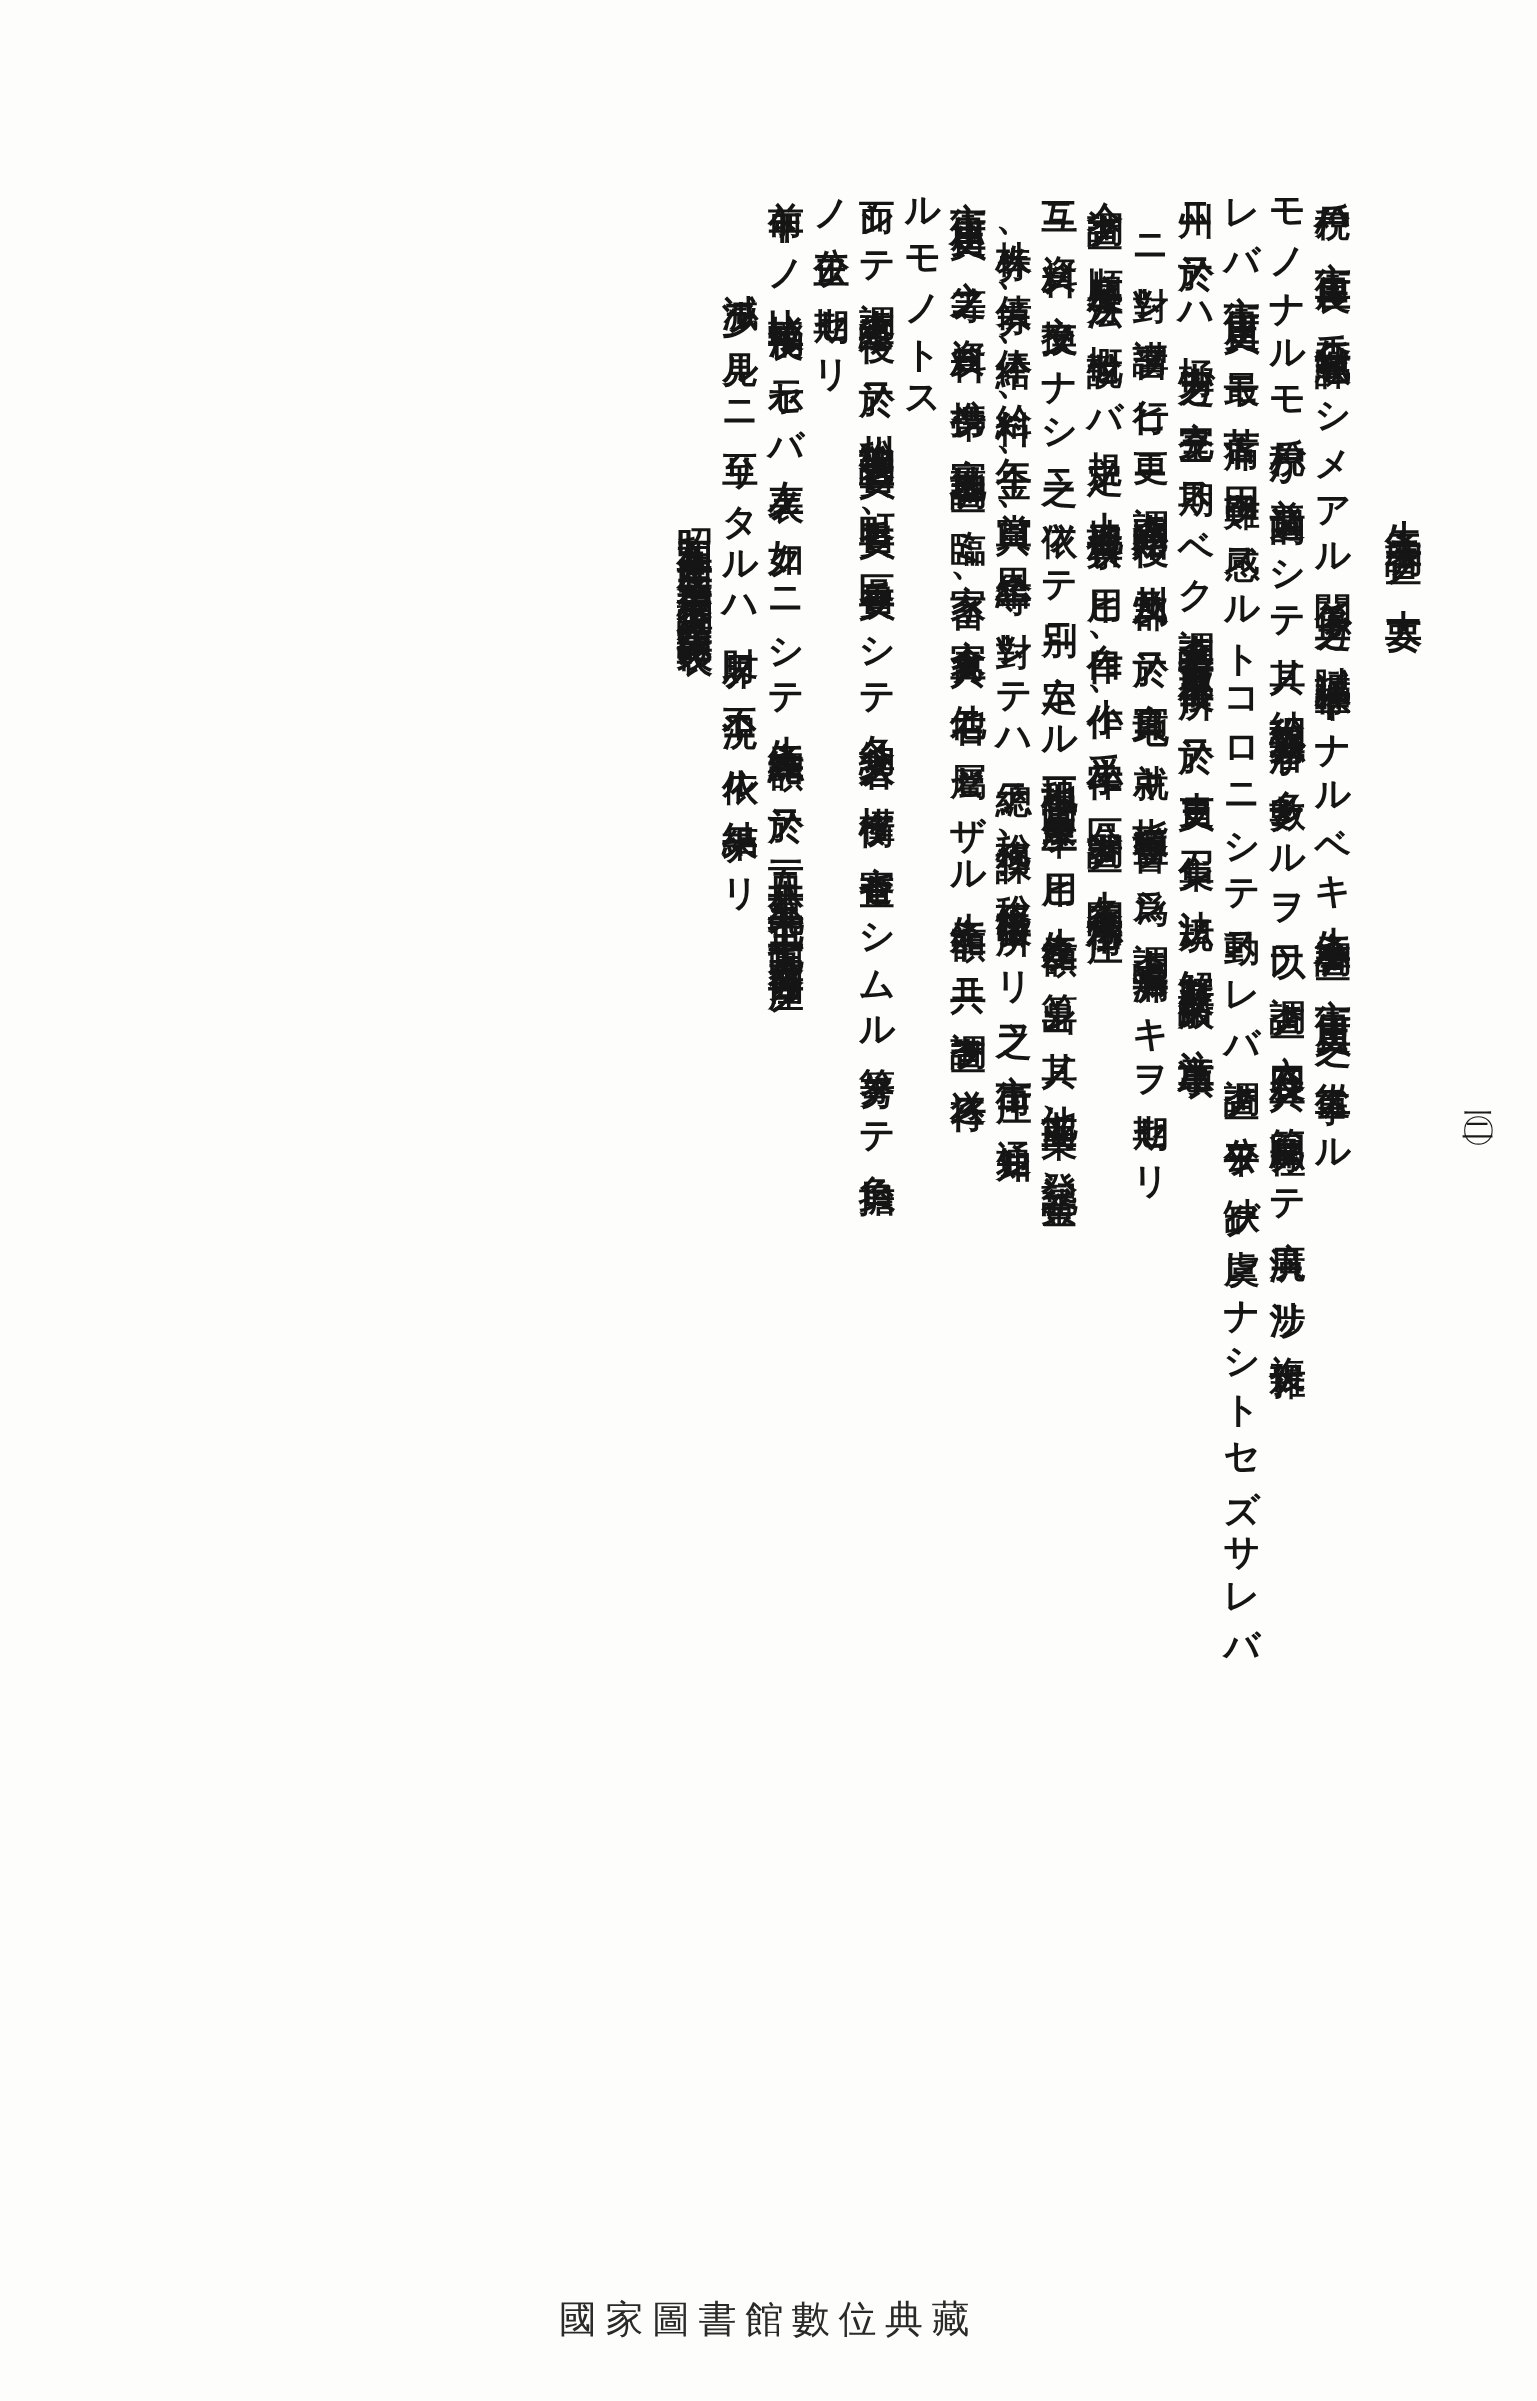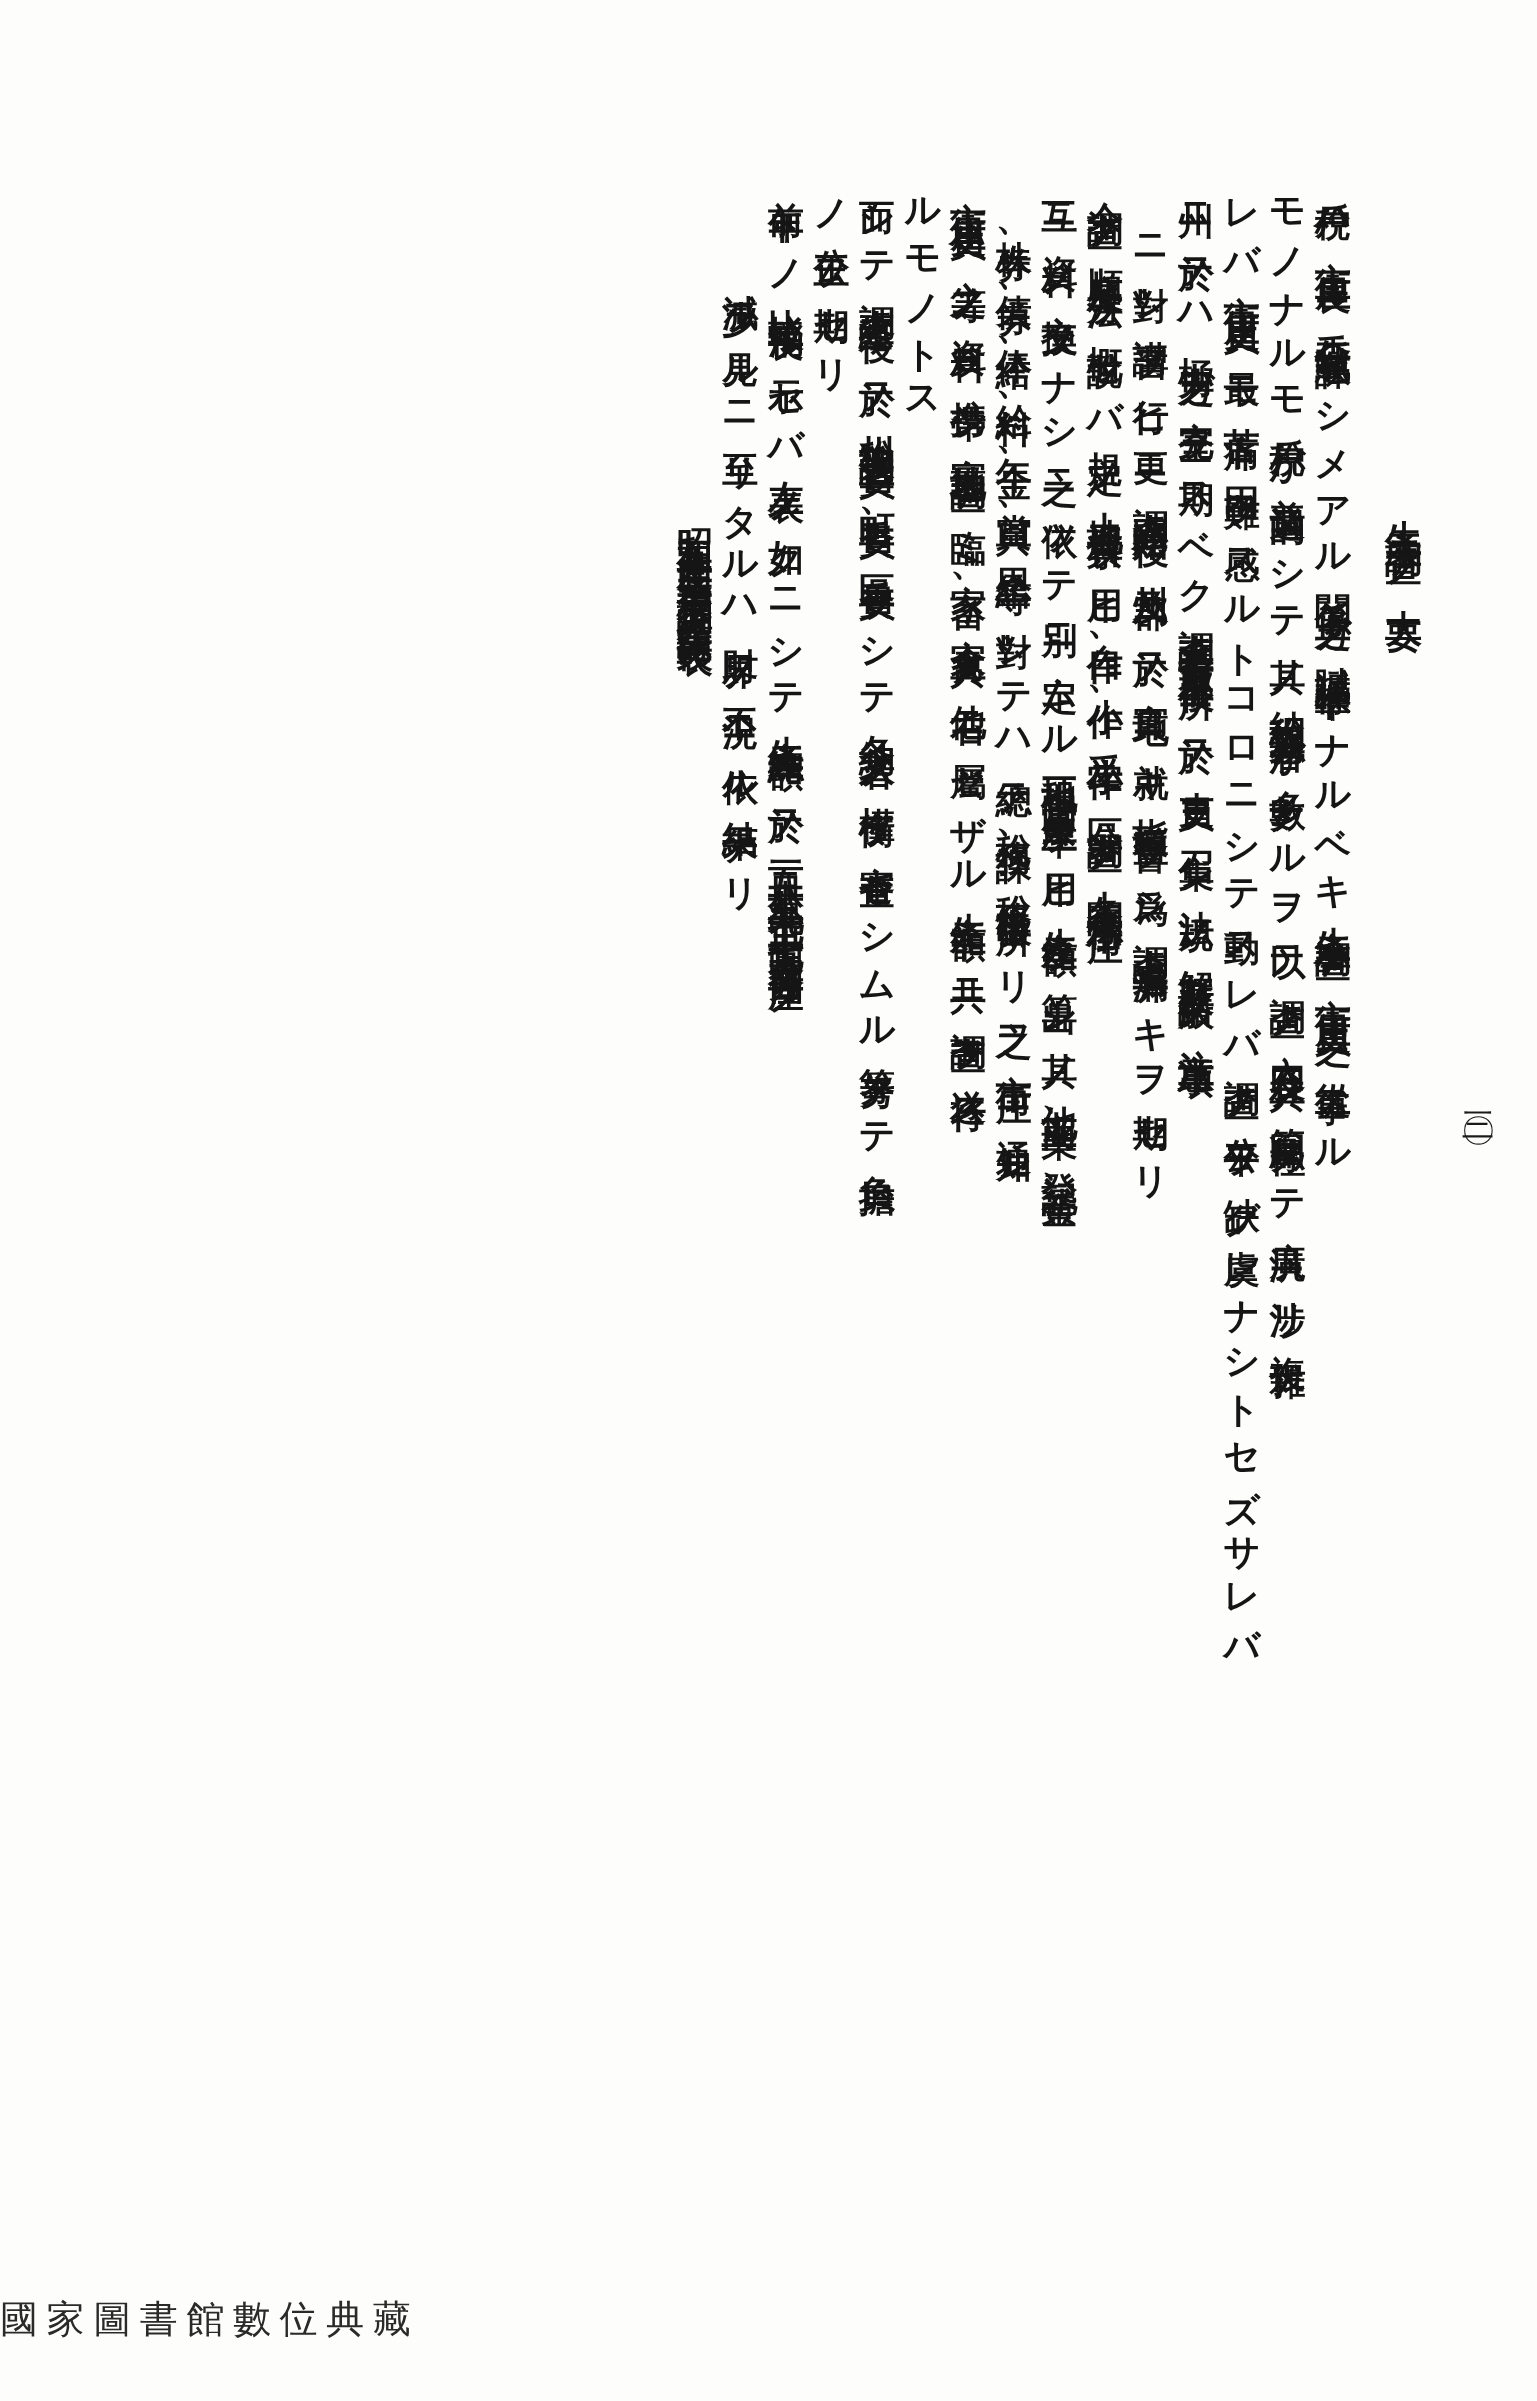--- a/index.html
+++ b/index.html
@@ -101,21 +101,21 @@
     margin-left: 115px;
     white-space: nowrap;
   }
 
   
   #footer-stamp {
     position: absolute;
     left: 0;
     top: 2294px;
     width: 1537px;
-    text-align: left;
+    text-align: center;
     font-family: "DejaVu Serif", serif;
     font-size: 38px;
     letter-spacing: 8.6px;
     color: #2a2a2a;
   }
 </style>
 </head>
 <body>
 
 <div id="page">

